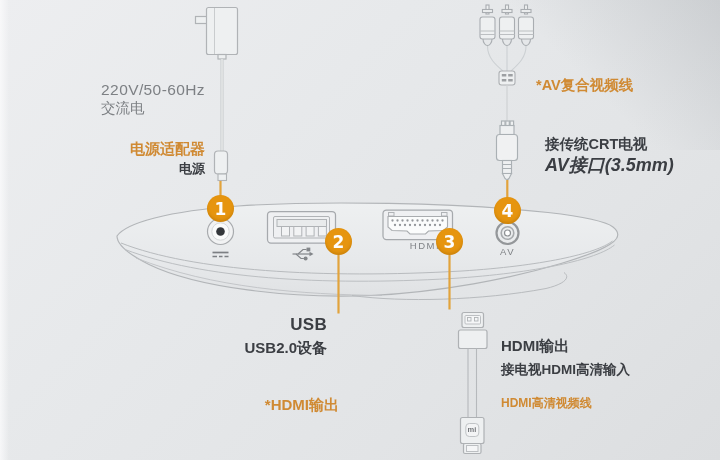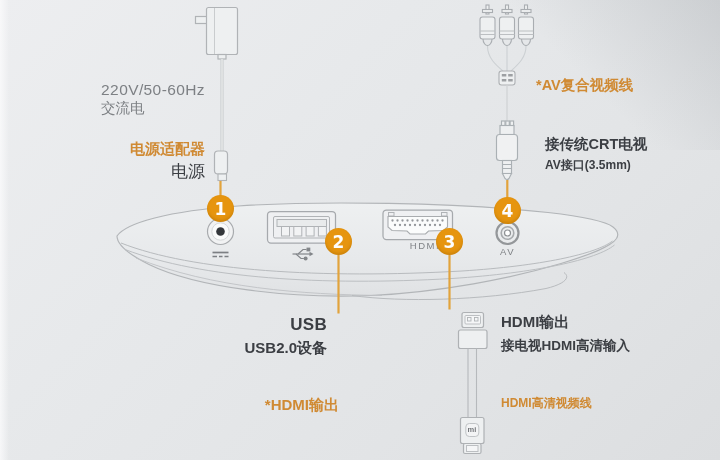--- a/index.html
+++ b/index.html
@@ -191,36 +191,36 @@
       <rect x="463.5" y="443.5" width="17.5" height="10" rx="1.5"></rect>
       <rect x="466.5" y="445.5" width="11.5" height="6" fill="#f5f6f7" stroke="#bcbfc2" stroke-width="1"></rect>
     </g>
   </svg>
 
   <div class="txt t-gray" style="right:515px;top:80px;text-align:left;line-height:19px;">
     <div style="font-size:15.5px;letter-spacing:.4px;">220V/50-60Hz</div>
     <div style="font-size:14.5px;">交流电</div>
   </div>
   <div class="txt t-orange" style="right:515px;top:140px;font-size:15px;">电源适配器</div>
-  <div class="txt t-dark" style="right:515px;top:160px;font-size:17px;font-weight:400;text-align:right;">电源</div>
+  <div class="txt t-dark" style="right:515px;top:160px;font-size:13px;font-weight:700;text-align:right;">电源</div>
 
   <div class="txt t-orange" style="left:536px;top:76px;font-size:14.5px;">*AV复合视频线</div>
   <div class="txt t-dark" style="left:545px;top:134px;line-height:20.5px;">
     <div style="font-size:14.5px;">接传统CRT电视</div>
-    <div style="font-size:12px;">AV接口(3.5mm)</div>
+    <div style="font-size:18px;font-style:italic;">AV接口(3.5mm)</div>
   </div>
 
   <div class="txt" style="right:393px;top:315px;text-align:right;">
     <div class="t-dark" style="font-size:17px;letter-spacing:.3px;">USB</div>
     <div class="t-dark" style="font-size:15px;margin-top:4px;">USB2.0设备</div>
   </div>
   <div class="txt t-orange" style="right:381px;top:396px;font-size:15px;">*HDMI输出</div>
 
   <div class="txt" style="left:501px;top:313px;">
-    <div class="t-dark" style="font-size:15px;font-weight:700;">HDMI输出</div>
+    <div class="t-dark" style="font-size:15px;font-weight:700;margin-top:24px;">HDMI输出</div>
     <div class="t-dark" style="font-size:13.5px;margin-top:5px;">接电视HDMI高清输入</div>
   </div>
   <div class="txt t-orange" style="left:501px;top:395px;font-size:12px;">HDMI高清视频线</div>
 
   <div class="portlabel" style="left:397px;top:240px;width:56px;">HDMI</div>
   <div class="portlabel" style="left:487px;top:246px;width:41px;">AV</div>
   <div class="txt" style="left:465px;top:425px;width:14px;text-align:center;font-size:7.5px;font-weight:700;color:#74777b;">mi</div>
 
   <div class="badge" style="left:207px;top:195px;">1</div>
   <div class="badge" style="left:325px;top:228px;">2</div>

